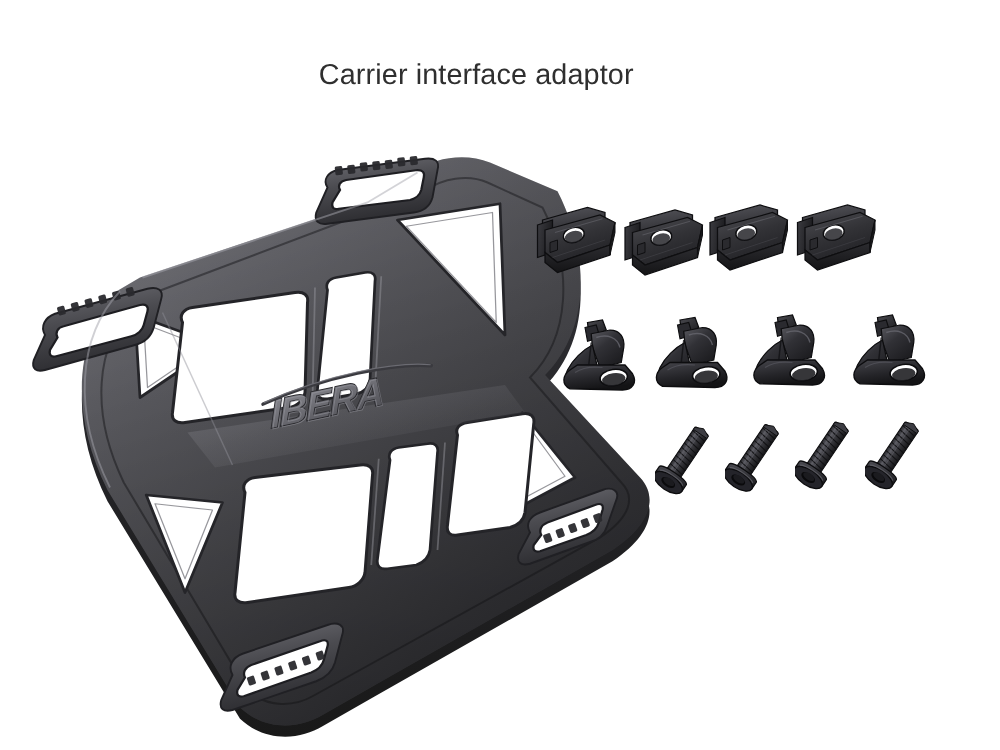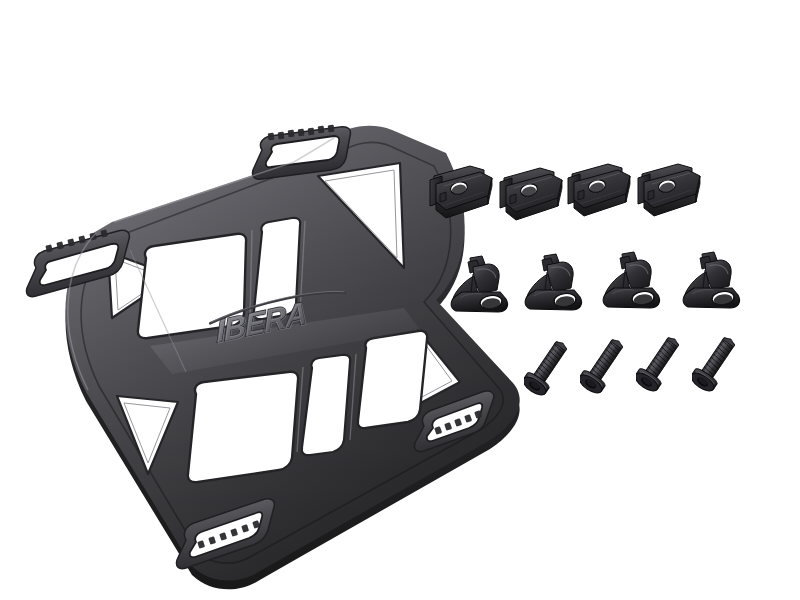--- a/index.html
+++ b/index.html
@@ -39,20 +39,21 @@
     top: 0;
     width: 800px;
     height: 600px;
   }
 </style>
 </head>
 <body style="background: rgb(255, 255, 255);">
 
 <div id="product-figure" style="width: 800px; height: 600px;">
 
+  <div id="figure-title" style="color: rgb(47, 47, 47);">Carrier interface adaptor</div>
 
   <svg class="art-layer" viewBox="0 0 800 600" width="800" height="600" aria-hidden="true">
     <defs>
 
       <linearGradient id="gDeck" x1="0.12" y1="0" x2="0.88" y2="1">
         <stop offset="0%" stop-color="#7b7b81"></stop>
         <stop offset="22%" stop-color="#6a6a70"></stop>
         <stop offset="52%" stop-color="#55555a"></stop>
         <stop offset="78%" stop-color="#444449"></stop>
         <stop offset="100%" stop-color="#3a3a3f"></stop>

